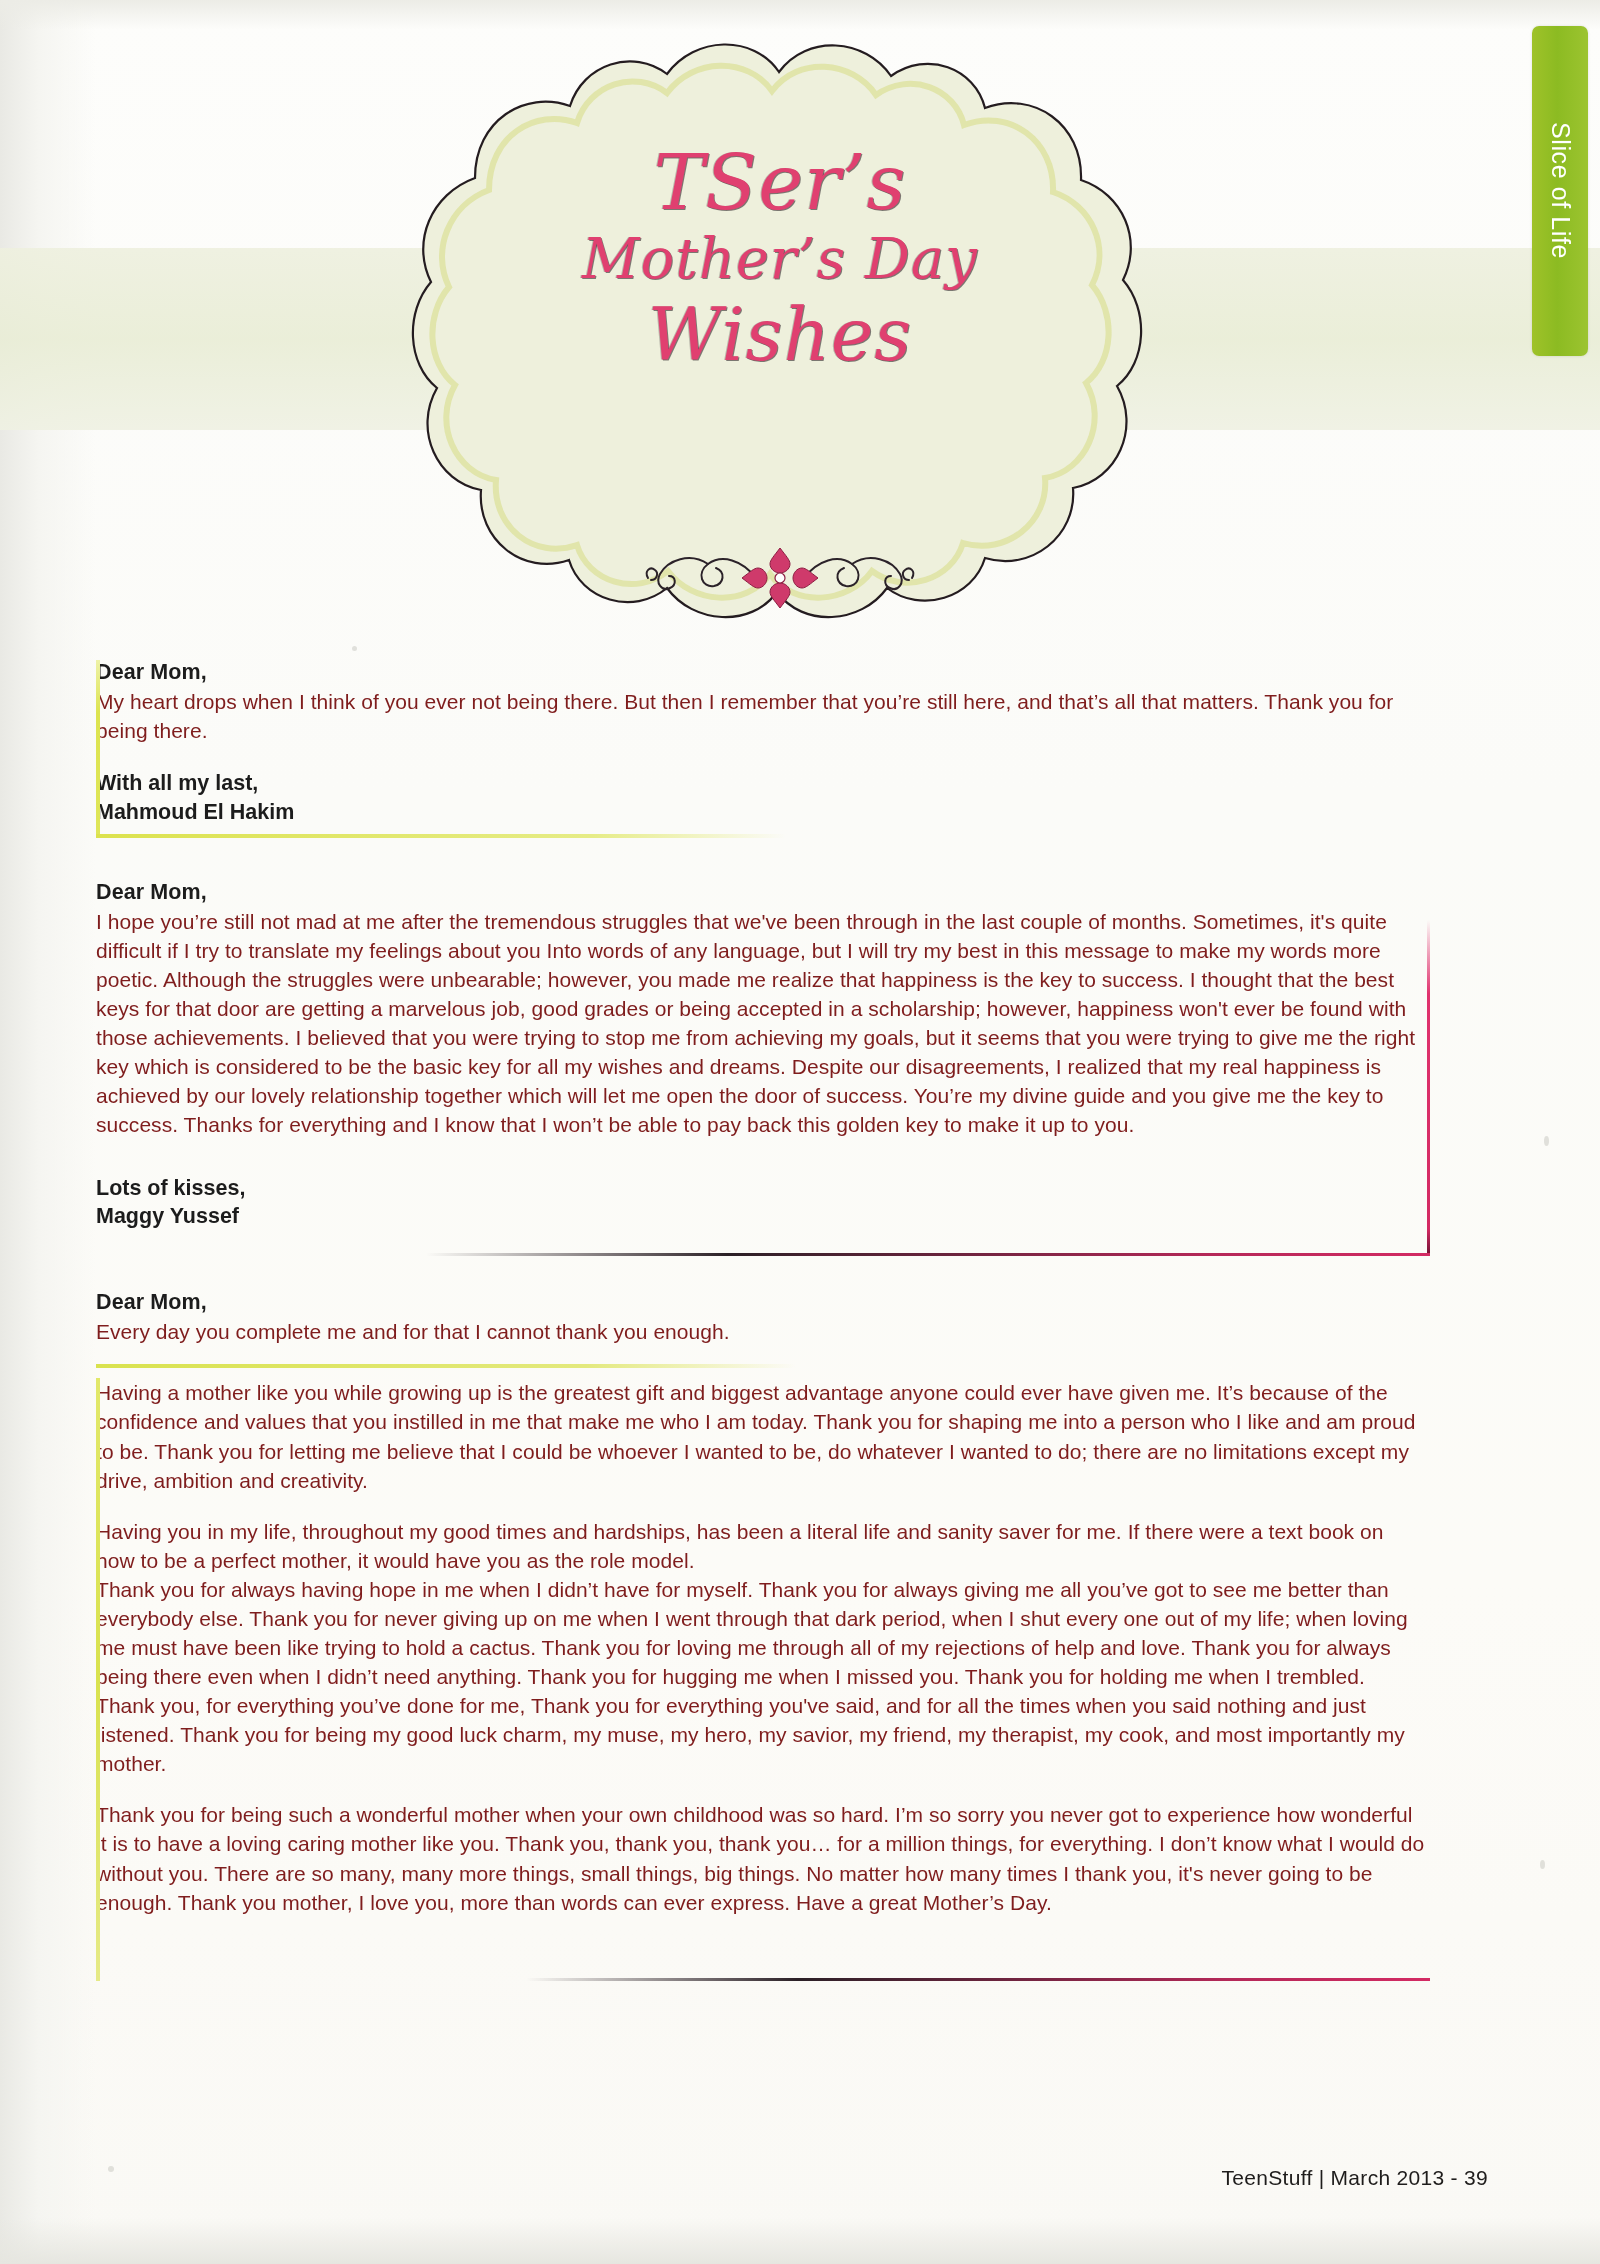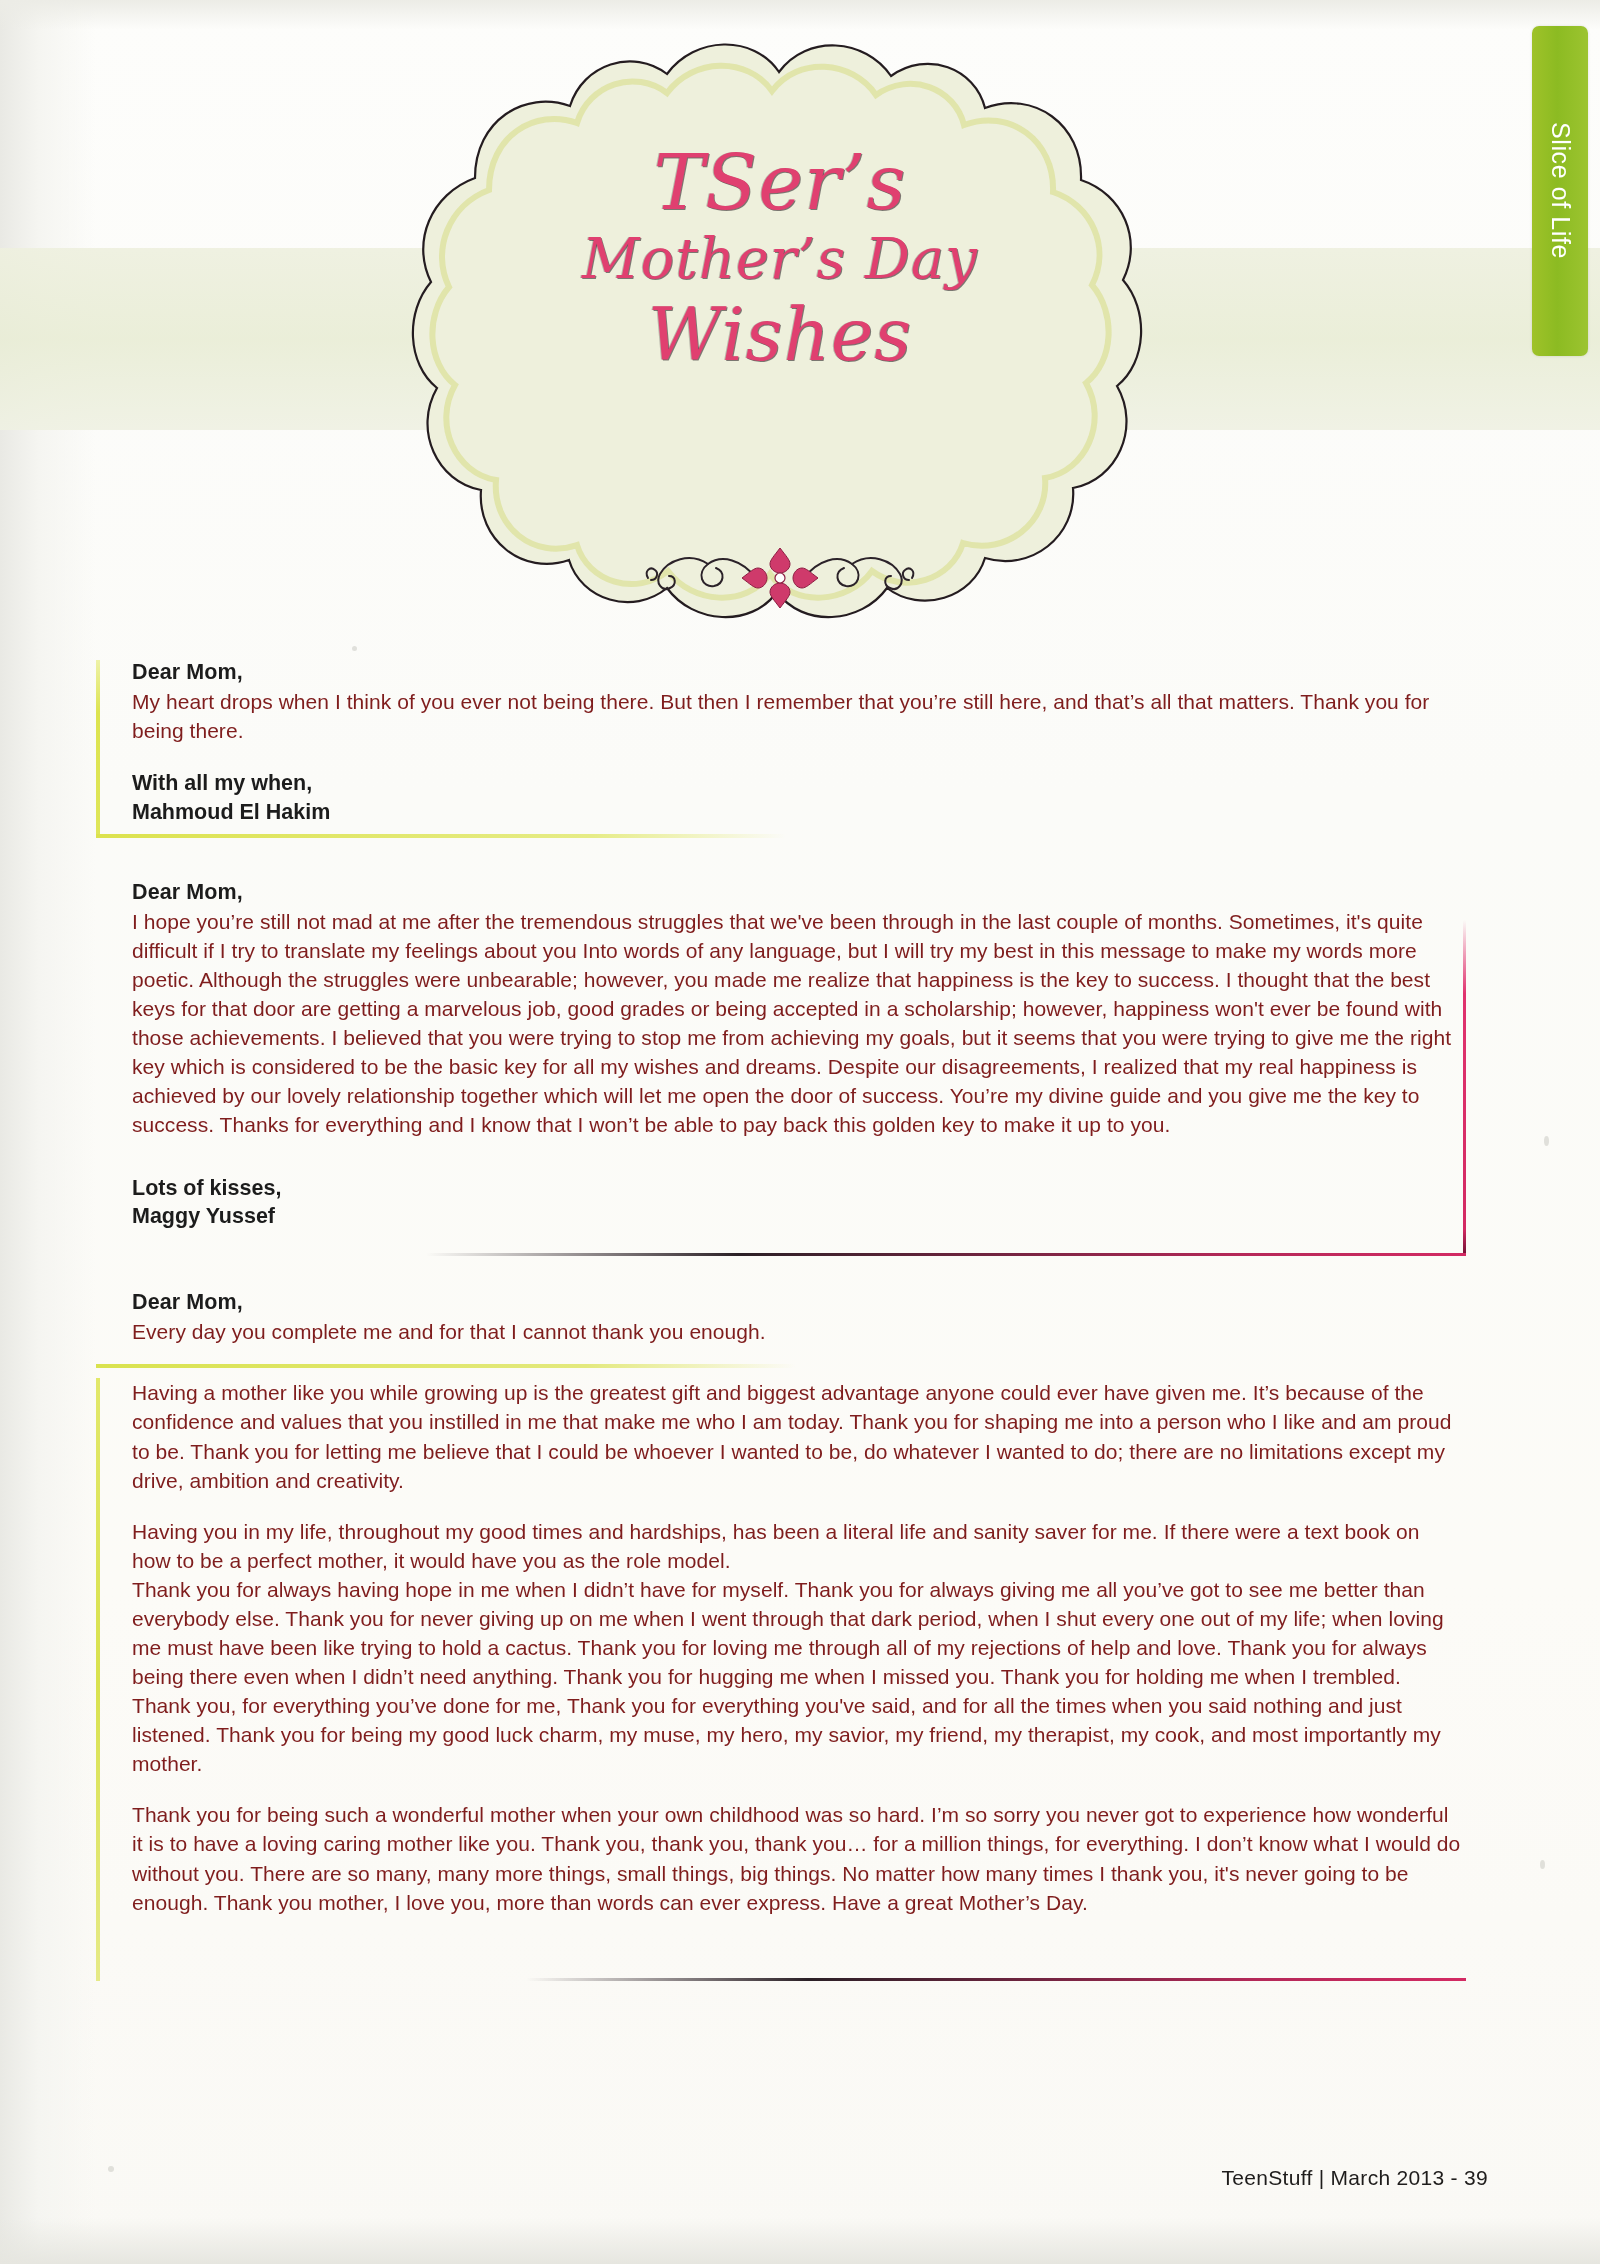--- a/index.html
+++ b/index.html
@@ -133,21 +133,20 @@
   
   .letters {
     position: absolute;
     left: 96px;
     top: 660px;
     width: 1392px;
   }
 
   .letter {
     position: relative;
-    padding-left: 36px;
     margin-bottom: 26px;
   }
 
   .letter .rule-left {
     position: absolute;
     left: 0;
     top: 0;
     bottom: 0;
     width: 4px;
     background: linear-gradient(180deg, #e2e86a 0%, #d9e24e 50%, #e6ea87 100%);
@@ -333,21 +332,21 @@
 
   <div class="letters">
 
     <div class="letter letter-1">
       <div class="rule-left"></div>
       <div class="letter-1-underline"></div>
 
       <p class="salutation">Dear Mom,</p>
       <p class="para">My heart drops when I think of you ever not being there. But then I remember that you’re still here, and that’s all that matters. Thank you for being there.</p>
       <div class="spacer-sm"></div>
-      <p class="sign-off">With all my when,</p>
+      <p class="sign-off">With all my last,</p>
       <p class="sign-off">Mahmoud El Hakim</p>
     </div>
 
     <div class="letter letter-2">
       <div class="rule-right"></div>
       <div class="rule-bottom"></div>
 
       <p class="salutation">Dear Mom,</p>
       <p class="para">I hope you’re still not mad at me after the tremendous struggles that we've been through in the last couple of months. Sometimes, it's quite difficult if I try to translate my feelings about you Into words of any language, but I will try my best in this message to make my words more poetic. Although the struggles were unbearable; however, you made me realize that happiness is the key to success. I thought that the best keys for that door are getting a marvelous job, good grades or being accepted in a scholarship; however, happiness won't ever be found with those achievements. I believed that you were trying to stop me from achieving my goals, but it seems that you were trying to give me the right key which is considered to be the basic key for all my wishes and dreams.  Despite our disagreements, I realized that my real happiness is achieved by our lovely relationship together which will let me open the door of success. You’re my divine guide and you give me the key to success. Thanks for everything and I know that I won’t be able to pay back this golden key to make it up to you.</p>
       <div class="spacer-md"></div>

